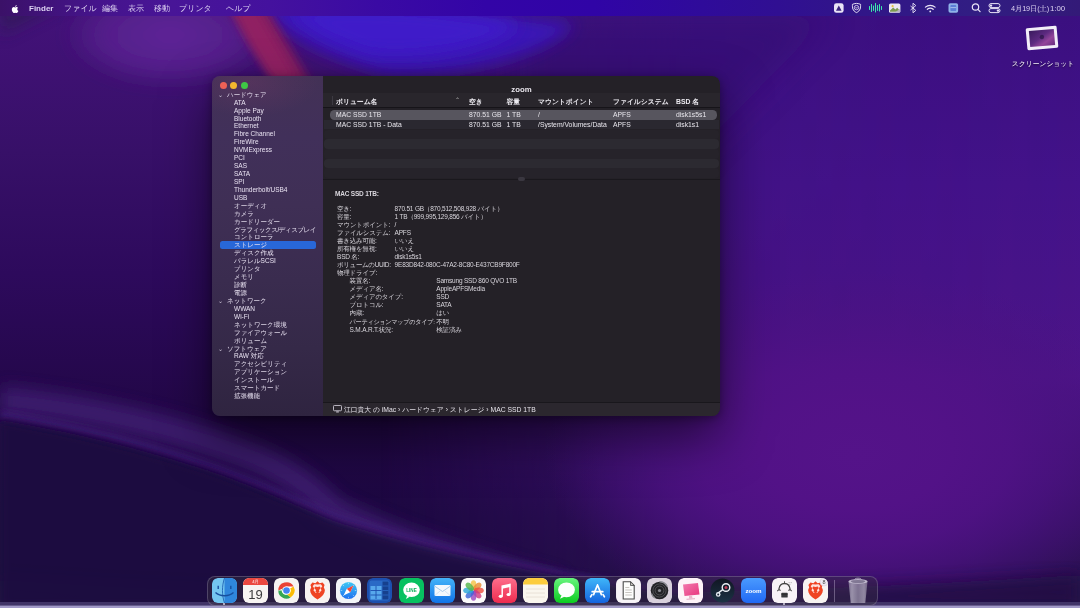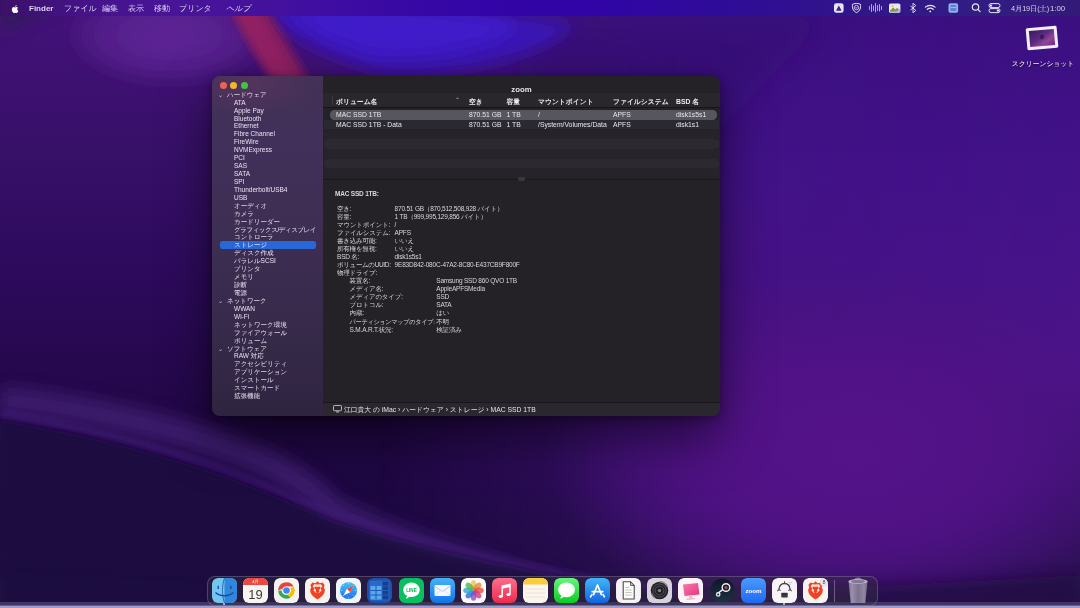--- a/index.html
+++ b/index.html
@@ -122,21 +122,21 @@
 <div id="menubar">
  <svg class="abs" style="left:10px;top:3.5px" width="10" height="10" viewBox="0 0 16 16">
         <path fill="#fff" d="M11.6,8.5c0-1.6,1.3-2.4,1.4-2.4c-0.8-1.1-2-1.3-2.4-1.3C9.6,4.7,8.7,5.4,8.2,5.4c-0.5,0-1.2-0.6-2-0.6C5.1,4.8,4.1,5.4,3.5,6.4C2.3,8.4,3.2,11.3,4.3,12.9c0.5,0.8,1.2,1.7,2,1.6c0.8,0,1.1-0.5,2.1-0.5c1,0,1.2,0.5,2.1,0.5c0.9,0,1.4-0.8,2-1.6c0.6-0.9,0.8-1.8,0.9-1.8C13.3,11.1,11.6,10.4,11.6,8.5z M10,3.6c0.4-0.5,0.7-1.3,0.6-2c-0.6,0-1.4,0.4-1.8,1C8.4,3,8.1,3.8,8.2,4.5C8.9,4.6,9.6,4.2,10,3.6z"></path>
       </svg>
  <span class="mi" style="left:29px;font-weight:bold;">Finder</span>
  <span class="mi" style="left:64px;">ファイル</span>
  <span class="mi" style="left:102px;">編集</span>
  <span class="mi" style="left:128px;">表示</span>
  <span class="mi" style="left:154px;">移動</span>
  <span class="mi" style="left:179px;">プリンタ</span>
- <span class="mi" style="left:226px;font-style:italic;">ヘルプ</span>
+ <span class="mi" style="left:226px;">ヘルプ</span>
  <span class="mi" style="left:1011px;font-size:7.3px;letter-spacing:-0.1px;">4月19日(土)</span>
  <span class="mi" style="left:1050px;font-size:7.8px;">1:00</span>
  <svg class="abs" style="left:828px;top:0" width="180" height="16" viewBox="0 0 180 16">
   <g fill="none" stroke="#e9e3f6" stroke-width="1">
    <rect x="6" y="3.2" width="9.6" height="9.6" rx="2.4" fill="#e9e3f6" stroke="none"></rect>
    <path d="M10.8,5.6 L13.6,10.8 L8,10.8 Z" fill="#38227e" stroke="none"></path>
    <path d="M28.5,3.4 C30.3,3.4 31.6,4 32.6,4.4 C32.6,7.8 32.6,10.6 28.5,12.6 C24.4,10.6 24.4,7.8 24.4,4.4 C25.4,4 26.7,3.4 28.5,3.4 Z"></path>
    <circle cx="28.5" cy="7.6" r="2.2" stroke-width="0.8"></circle>
    <path d="M27.6,7.3 L28.4,8.3 L29.5,6.9" stroke-width="0.8"></path>
   </g>

